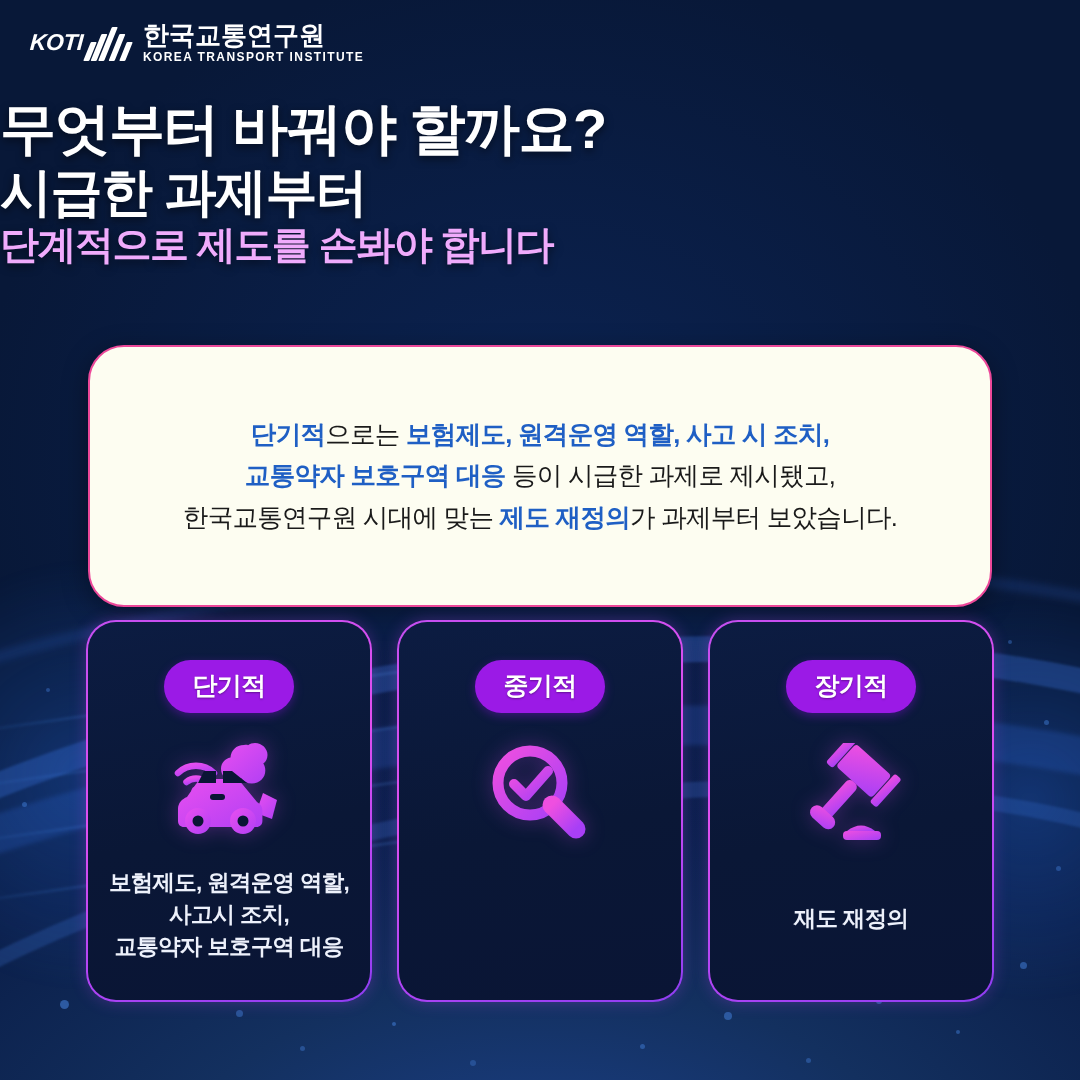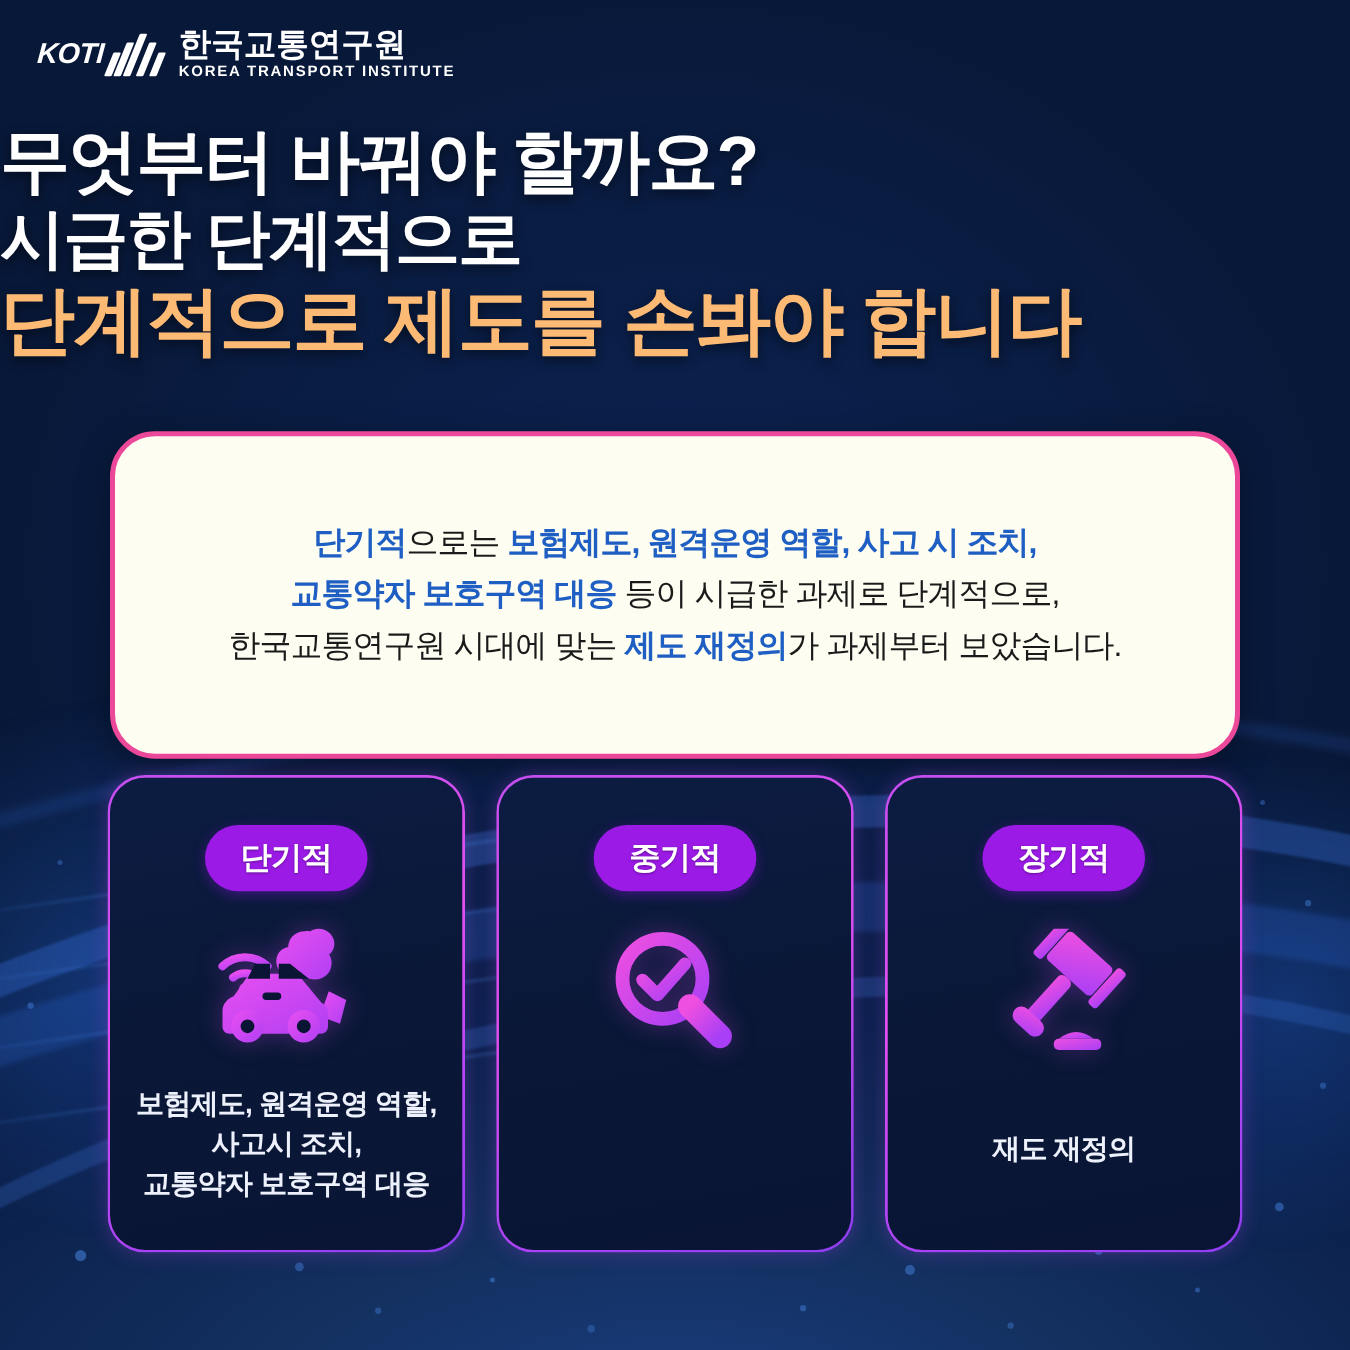--- a/index.html
+++ b/index.html
@@ -101,27 +101,27 @@
     text-align:left;
   }
   #headline div{
     font-weight:bold;
     letter-spacing:-1.5px;
     line-height:1.17;
     text-shadow:0 3px 9px rgba(0,0,0,.55);
   }
   .hl1{ font-size:56px; color:#ffffff; }
   .hl2{ font-size:52px; color:#ffffff; }
-  .hl3{ font-size:60px; color:#fdba74; }
+  .hl3{ font-size:39px; color:#f0abfc; }
 
   
   #summary{
     position:absolute; left:88px; top:345px; width:904px; height:262px; z-index:5;
     background:#fdfdf1;
-    border:4px solid #ec4899;
+    border:2px solid #ec4899;
     border-radius:36px;
     box-shadow:0 6px 26px rgba(0,0,0,.35);
     display:flex; flex-direction:column; justify-content:center; align-items:center;
     padding:10px 26px;
   }
   #summary p{
     font-size:25.5px;
     line-height:1.62;
     color:#1a1a1a;
     text-align:center;
@@ -223,27 +223,27 @@
       <i></i>
   </span>
   <span class="logo-txt">
     <span class="logo-kr">한국교통연구원</span>
     <span class="logo-en">KOREA TRANSPORT INSTITUTE</span>
   </span>
 </div>
 
 <div id="headline">
   <div class="hl1">무엇부터 바꿔야 할까요?</div>
-  <div class="hl2">시급한 단계적으로</div>
+  <div class="hl2">시급한 과제부터</div>
   <div class="hl3">단계적으로 제도를 손봐야 합니다</div>
 </div>
 
 <div id="summary">
   <p><b>단기적</b><span>으로는 </span><b>보험제도, 원격운영 역할, 사고 시 조치,</b></p>
-  <p><b>교통약자 보호구역 대응</b><span> 등이 시급한 과제로 단계적으로,</span></p>
+  <p><b>교통약자 보호구역 대응</b><span> 등이 시급한 과제로 제시됐고,</span></p>
   <p><span>한국교통연구원 시대에 맞는 </span><b>제도 재정의</b><span>가 과제부터 보았습니다.</span></p>
 </div>
 
 <div id="cards">
 
   <div class="card c1">
     <div class="badge">단기적</div>
     <div class="icon-wrap">
       <svg width="118" height="108" viewBox="0 0 118 108" xmlns="http://www.w3.org/2000/svg">
         <defs>

